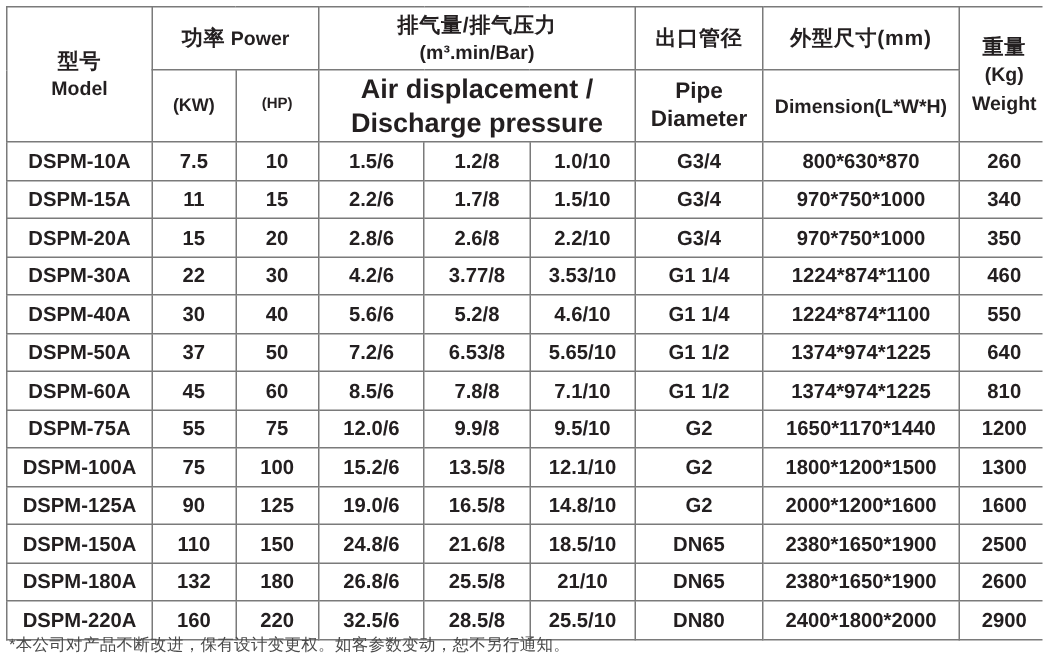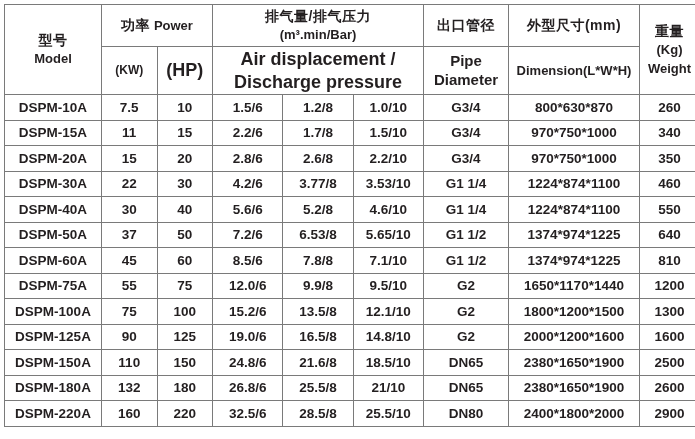--- a/index.html
+++ b/index.html
@@ -54,21 +54,21 @@
     line-height: 1.45;
   }
   td.h-model   { width: 97px; height: 56px; margin-left: 32px; }
   td.h-power   { width: 111px; }
   td.h-air     { width: 211px; }
   td.h-pipe    { width: 85px; }
   td.h-dim     { width: 131px; border-radius: 21px; }
   td.h-weight  { width: 60px; }
 
   td.h-kw  { width: 55px; height: 42px; font-size: 12px; }
-  td.h-hp  { width: 56px; height: 42px; font-size: 18px; }
+  td.h-hp  { width: 56px; height: 42px; font-size: 10px; }
   td.h-air2 { height: 42px; font-size: 18px; line-height: 1.25; }
   td.h-pipe2 { height: 42px; font-size: 15px; line-height: 1.25; }
   td.h-dim2 { height: 42px; font-size: 13px; }
 
   
   tbody td {
     height: 25.5px;
     font-size: 13.5px;
   }
   tbody td.model { font-size: 13.5px; }
@@ -263,13 +263,14 @@
         <td class="air">32.5/6</td>
         <td class="air">28.5/8</td>
         <td class="air">25.5/10</td>
         <td>DN80</td>
         <td>2400*1800*2000</td>
         <td>2900</td>
       </tr>
     </tbody>
   </table>
 
+  <div class="note">*本公司对产品不断改进，保有设计变更权。如客参数变动，恕不另行通知。</div>
 </div>
 
 </body></html>

